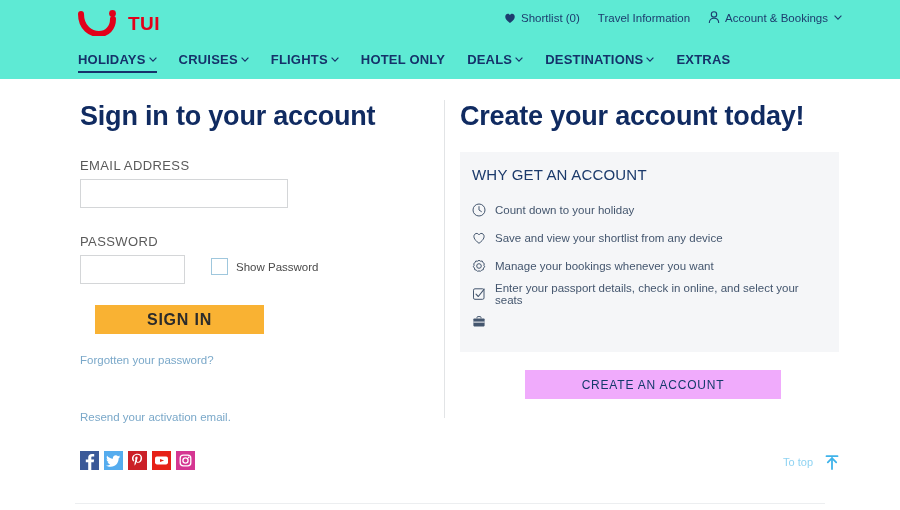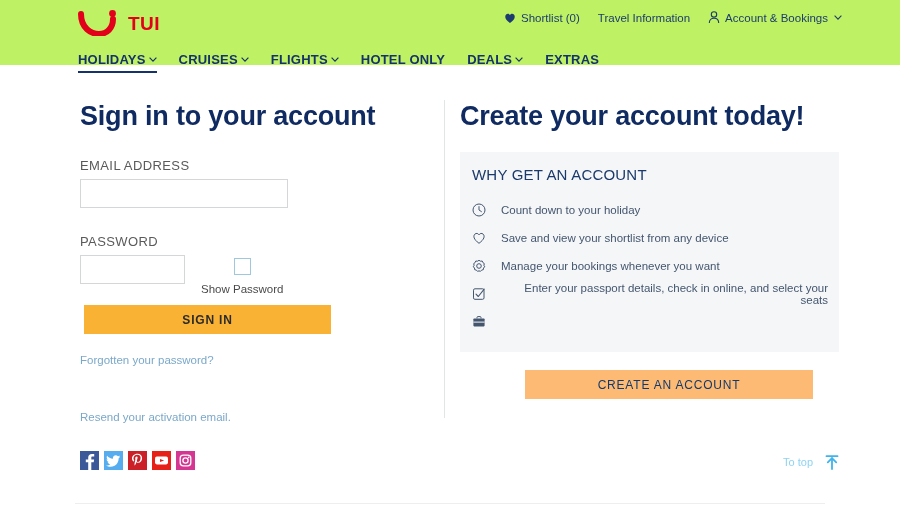--- a/index.html
+++ b/index.html
@@ -7,22 +7,22 @@
     width: 900px; height: 510px;
     background: #ffffff;
     font-family: "Liberation Sans", sans-serif;
     overflow: hidden;
   }
   .page { position: relative; width: 900px; height: 510px; }
 
   
   .header {
     position: absolute; left: 0; top: 0;
-    width: 900px; height: 65px;
-    background: #bef264;
+    width: 900px; height: 79px;
+    background: #5eead4;
   }
   .logo {
     position: absolute; left: 78px; top: 10px;
     display: flex; align-items: center; gap: 6px;
   }
   .logo-mark { width: 44px; height: 26px; display: block; }
   .logo-text {
     font-size: 19px; font-weight: bold; color: #e2001a;
     letter-spacing: 0.5px; line-height: 1;
   }
@@ -69,34 +69,34 @@
     border: 1px solid #d4d6d8; background: #fff;
     height: 29px; font-size: 13px; color: #333;
     padding: 0 8px; outline: none;
     font-family: "Liberation Sans", sans-serif;
   }
   .in-email { left: 0; top: 79px; width: 208px; }
   .lbl-pass { position: absolute; left: 0; top: 134px; }
   .in-pass { left: 0; top: 155px; width: 105px; }
 
   .showpass {
-    position: absolute; left: 121px; top: 158px;
-    display: flex; align-items: center; gap: 8px; cursor: pointer; flex-direction: column;
+    position: absolute; left: 131px; top: 158px;
+    display: flex; align-items: center; gap: 8px; cursor: pointer;
   }
   .chk {
     width: 17px; height: 17px; border: 1px solid #9fc7dd;
     background: #fff; display: block;
   }
   .showpass-lbl { font-size: 11.5px; color: #4a4a4a; }
 
   .btn-signin {
-    position: absolute; left: 4px; top: 205px;
-    width: 247px; height: 29px;
+    position: absolute; left: 15px; top: 205px;
+    width: 169px; height: 29px;
     background: #f9b233; border: none; cursor: pointer;
-    font-size: 12px; font-weight: bold; color: #2b2b2b;
+    font-size: 16px; font-weight: bold; color: #2b2b2b;
     letter-spacing: 0.8px;
     font-family: "Liberation Sans", sans-serif;
   }
   .link {
     position: absolute; left: 0;
     font-size: 11.5px; color: #7aa8c9; cursor: pointer;
   }
   .lnk-forgot { top: 254px; }
   .lnk-resend { top: 283px; margin-top: 28px; }
 
@@ -117,29 +117,29 @@
   }
   .panel-title {
     position: absolute; left: 12px; top: 14px;
     font-size: 15px; color: #1b3a6b; letter-spacing: 0.2px;
   }
   .benefits {
     position: absolute; left: 12px; top: 44px; width: 356px;
     list-style: none;
   }
   .benefit {
-    display: flex; align-items: center; gap: 15px;
-    height: 28px; font-size: 11.5px; color: #44566e; text-align: right;
+    display: flex; align-items: center; gap: 9px;
+    height: 28px; font-size: 11.5px; color: #44566e;
   }
   .b-icon { width: 14px; height: 14px; flex: 0 0 14px; display: block; }
 
   .btn-create {
     position: absolute; left: 65px; top: 270px;
-    width: 288px; height: 29px;
-    background: #fdba74; border: none; cursor: pointer;
+    width: 256px; height: 29px;
+    background: #f0abfc; border: none; cursor: pointer;
     font-size: 12px; color: #143a6b; letter-spacing: 0.8px;
     font-family: "Liberation Sans", sans-serif;
   }
 
   
   .social {
     position: absolute; left: 80px; top: 451px;
     display: flex; gap: 5px;
   }
   .soc {
@@ -236,20 +236,28 @@
           <svg class="nav-caret" viewBox="0 0 8 5">
               <path d="M0.6 0.7 L4 4.1 L7.4 0.7" fill="none" stroke="#15326a" stroke-width="1.2"></path>
             </svg>
         </span>
       </div>
       <div class="nav-item">
         <span>HOTEL ONLY</span>
       </div>
       <div class="nav-item">
         <span>DEALS</span>
+        <span>
+          <svg class="nav-caret" viewBox="0 0 8 5">
+              <path d="M0.6 0.7 L4 4.1 L7.4 0.7" fill="none" stroke="#15326a" stroke-width="1.2"></path>
+            </svg>
+        </span>
+      </div>
+      <div class="nav-item">
+        <span>DESTINATIONS</span>
         <span>
           <svg class="nav-caret" viewBox="0 0 8 5">
               <path d="M0.6 0.7 L4 4.1 L7.4 0.7" fill="none" stroke="#15326a" stroke-width="1.2"></path>
             </svg>
         </span>
       </div>
       <div class="nav-item">
         <span>EXTRAS</span>
       </div>
     </div>

